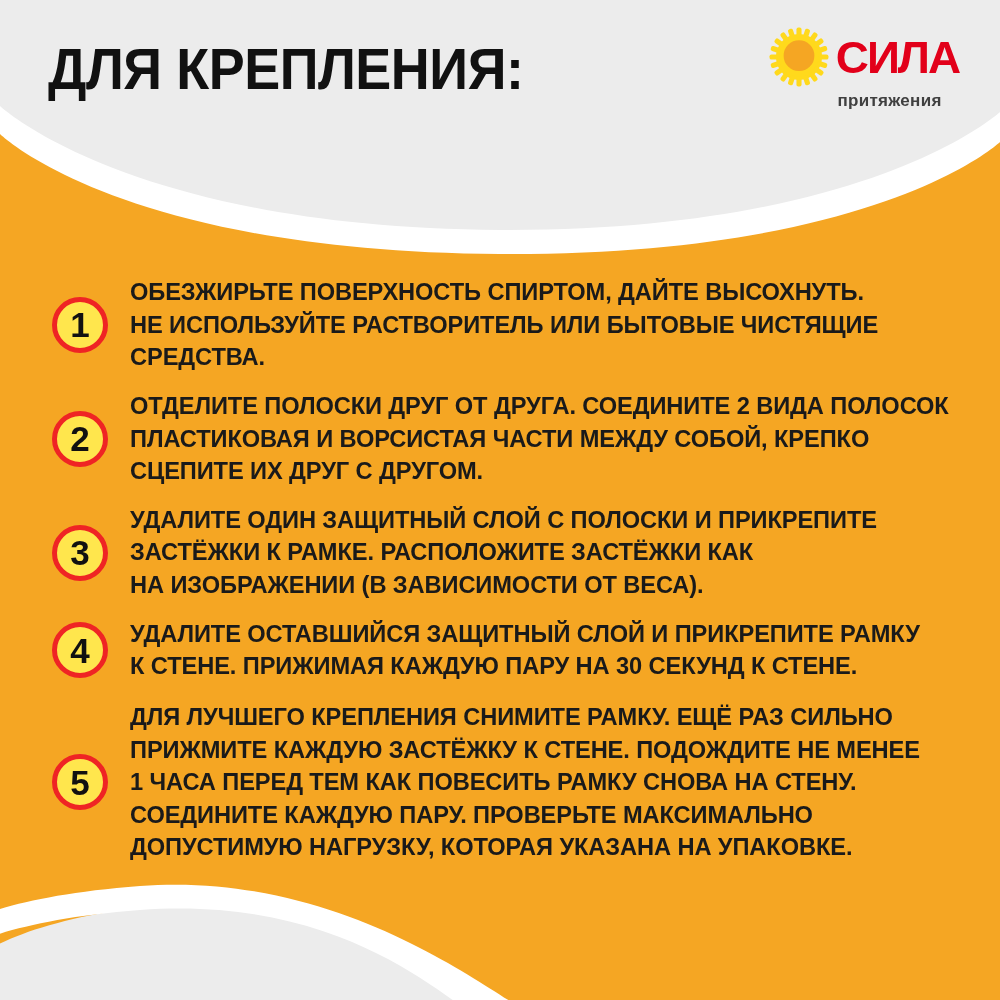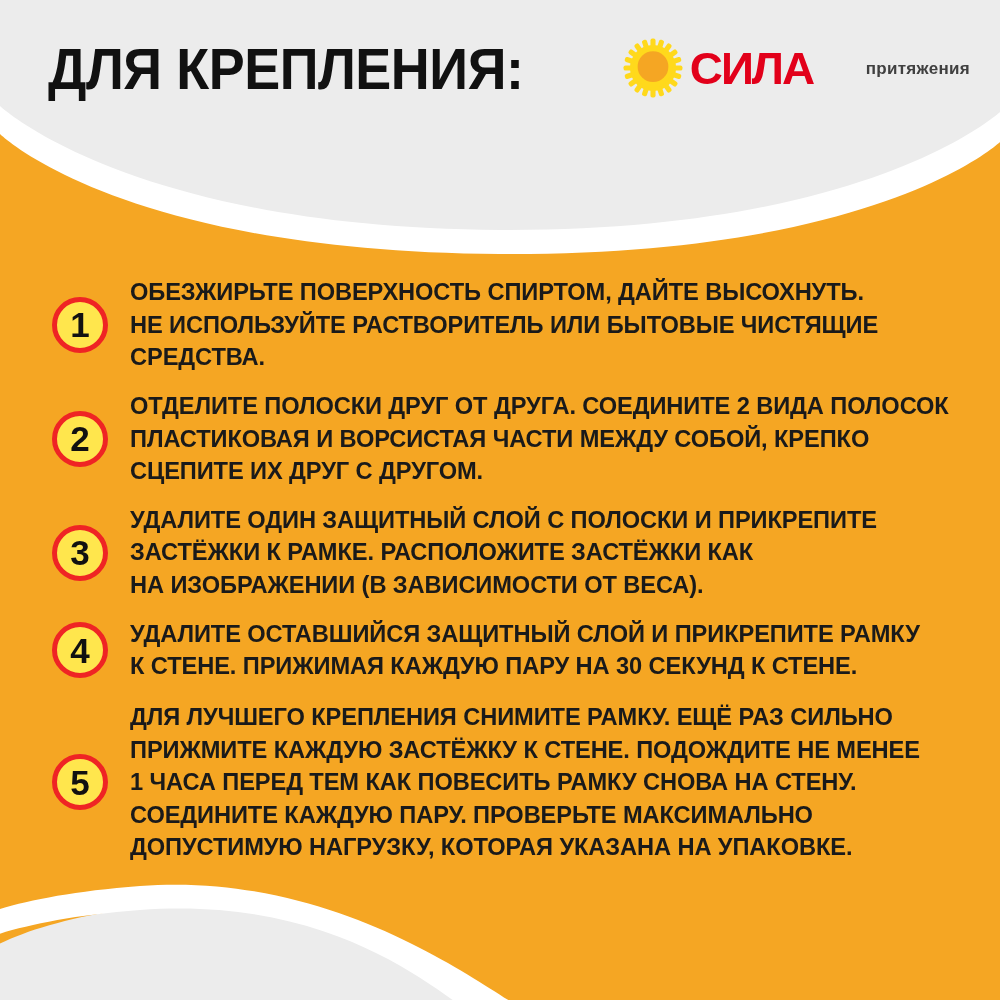--- a/index.html
+++ b/index.html
@@ -54,23 +54,24 @@
     line-height: 1;
     white-space: nowrap;
     margin-top: 8px;
     transform: scaleX(0.93);
     transform-origin: left center;
   }
 
   
   .logo {
     display: flex;
-    flex-direction: row;
+    flex-direction: column;
     align-items: center;
     margin-top: 6px;
+    margin-right: 12px;
   }
   .logo-row {
     display: flex;
     align-items: center;
     gap: 6px;
   }
   .sun-icon {
     width: 64px;
     height: 64px;
     display: block;

